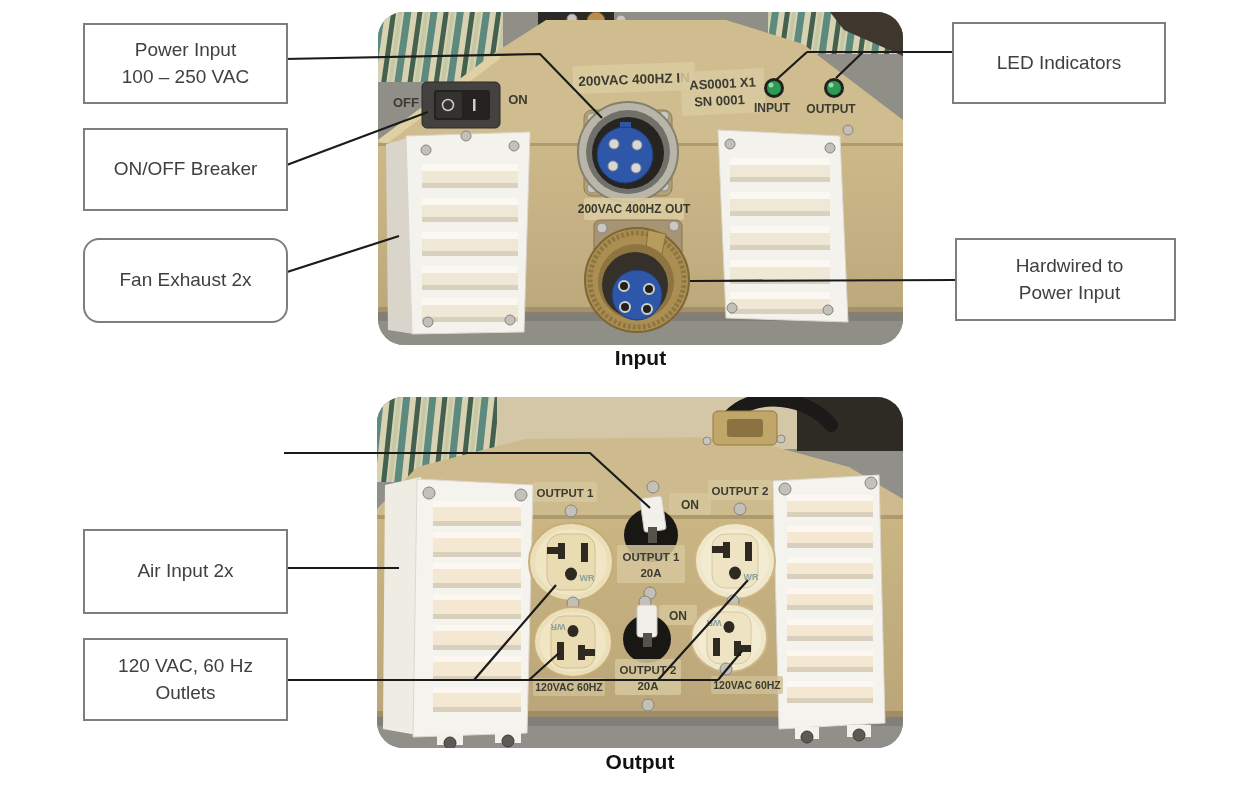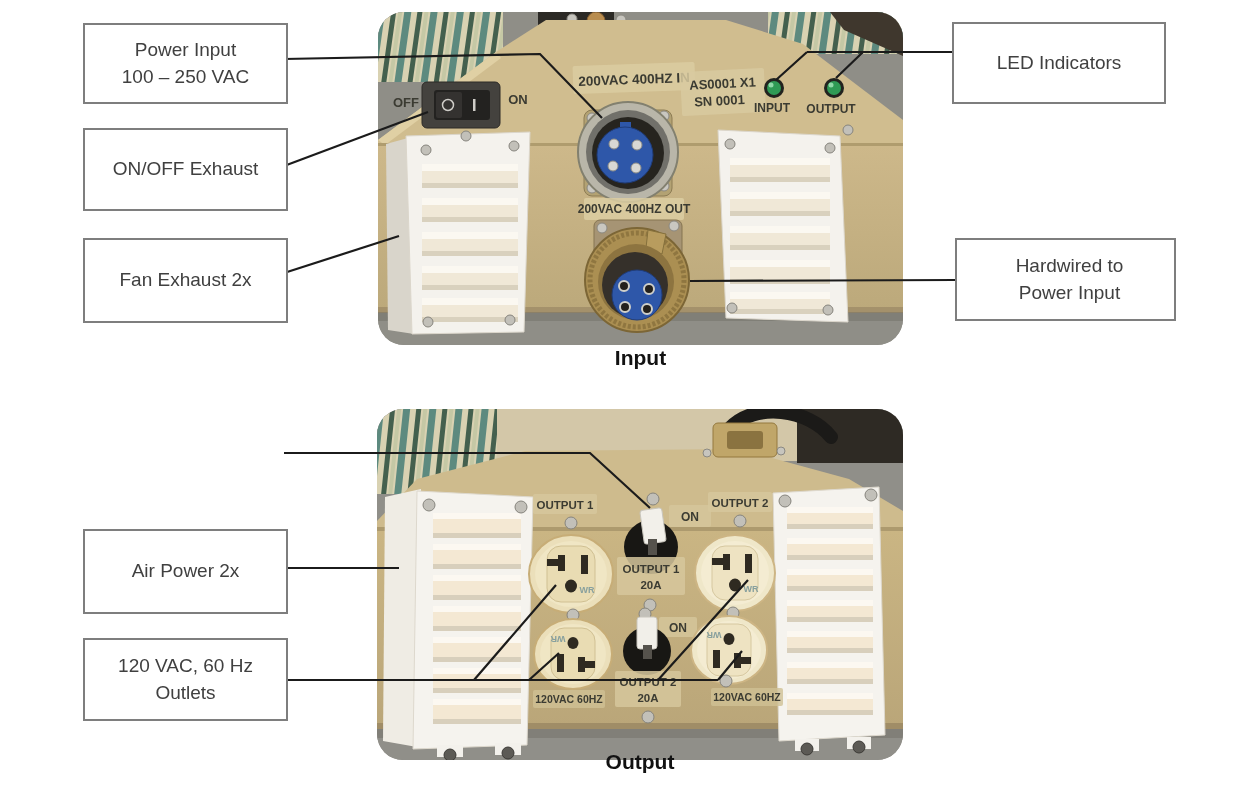--- a/index.html
+++ b/index.html
@@ -184,21 +184,21 @@
         <circle cx="247" cy="295" r="5" fill="#23201c" stroke="#cfcfc9" stroke-width="2"></circle>
         <circle cx="269" cy="297" r="5" fill="#23201c" stroke="#cfcfc9" stroke-width="2"></circle>
       </g>
 
       <circle cx="88" cy="124" r="5" fill="#c2c0b9" stroke="#86847d"></circle>
       <circle cx="470" cy="118" r="5" fill="#c2c0b9" stroke="#86847d"></circle>
     </svg>
   </div>
   <div class="caption" style="left:378px;top:346px;width:525px;">Input</div>
 
-  <div class="photo" style="left:377px;top:397px;width:526px;height:351px;margin-top:12px;">
+  <div class="photo" style="left:377px;top:397px;width:526px;height:351px;">
     <svg width="526" height="351" viewBox="0 0 526 351">
       <defs>
         <pattern id="stripesB" width="26" height="90" patternUnits="userSpaceOnUse" patternTransform="rotate(6)">
           <rect x="0" y="0" width="26" height="90" fill="#d9d2b2"></rect>
           <rect x="0" y="0" width="7" height="90" fill="#5d8a7f"></rect>
           <rect x="13" y="0" width="5" height="90" fill="#44604e"></rect>
           <rect x="20" y="0" width="4" height="90" fill="#c5c8a5"></rect>
         </pattern>
         <linearGradient id="goldFrontB" x1="0" y1="0" x2="0" y2="1">
           <stop offset="0" stop-color="#cab583"></stop>
@@ -380,34 +380,34 @@
       </g>
     </svg>
   </div>
   <div class="caption" style="left:377px;top:750px;width:526px;">Output</div>
 
   <div class="callout" style="left:83px;top:23px;width:201px;height:77px;">
     <span class="lbl">Power Input
 100 – 250 VAC</span>
   </div>
   <div class="callout" style="left:83px;top:128px;width:201px;height:79px;">
-    <span class="lbl">ON/OFF Exhaust</span>
-  </div>
-  <div class="callout" style="left:83px;top:238px;width:201px;height:81px;">
+    <span class="lbl">ON/OFF Breaker</span>
+  </div>
+  <div class="callout" style="left:83px;top:238px;width:201px;height:81px;border-radius:16px;">
     <span class="lbl">Fan Exhaust 2x</span>
   </div>
   <div class="callout" style="left:952px;top:22px;width:210px;height:78px;text-align:center;">
     <span class="lbl">LED Indicators</span>
   </div>
   <div class="callout" style="left:955px;top:238px;width:209px;height:79px;padding-left:8px;">
     <span class="lbl">Hardwired to
 Power Input</span>
   </div>
   <div class="callout" style="left:83px;top:529px;width:201px;height:81px;">
-    <span class="lbl">Air Power 2x</span>
+    <span class="lbl">Air Input 2x</span>
   </div>
   <div class="callout" style="left:83px;top:638px;width:201px;height:79px;">
     <span class="lbl">120 VAC, 60 Hz
 Outlets</span>
   </div>
 
   <svg id="leader-lines">
     <g stroke="#1b1b1b" stroke-width="2.2" fill="none">
       <polyline points="284,59 540,54 602,118"></polyline>
       <line x1="284" y1="166" x2="428" y2="112"></line>

